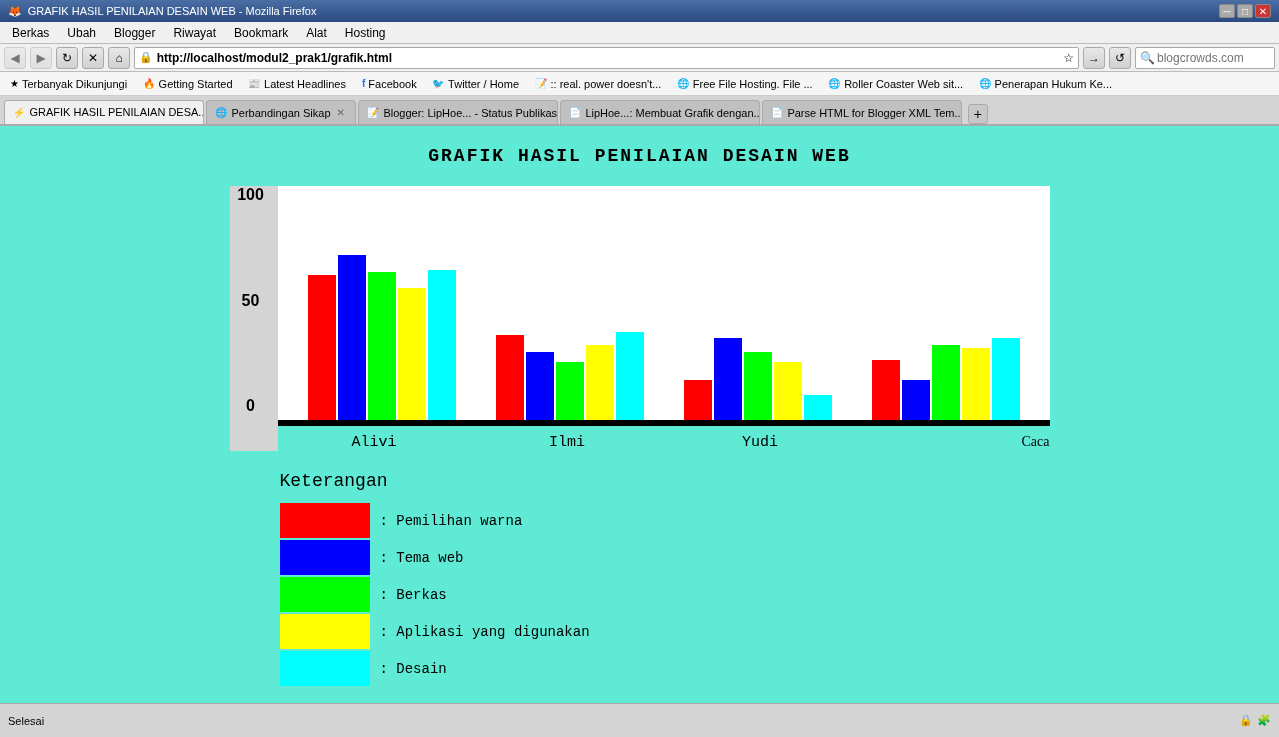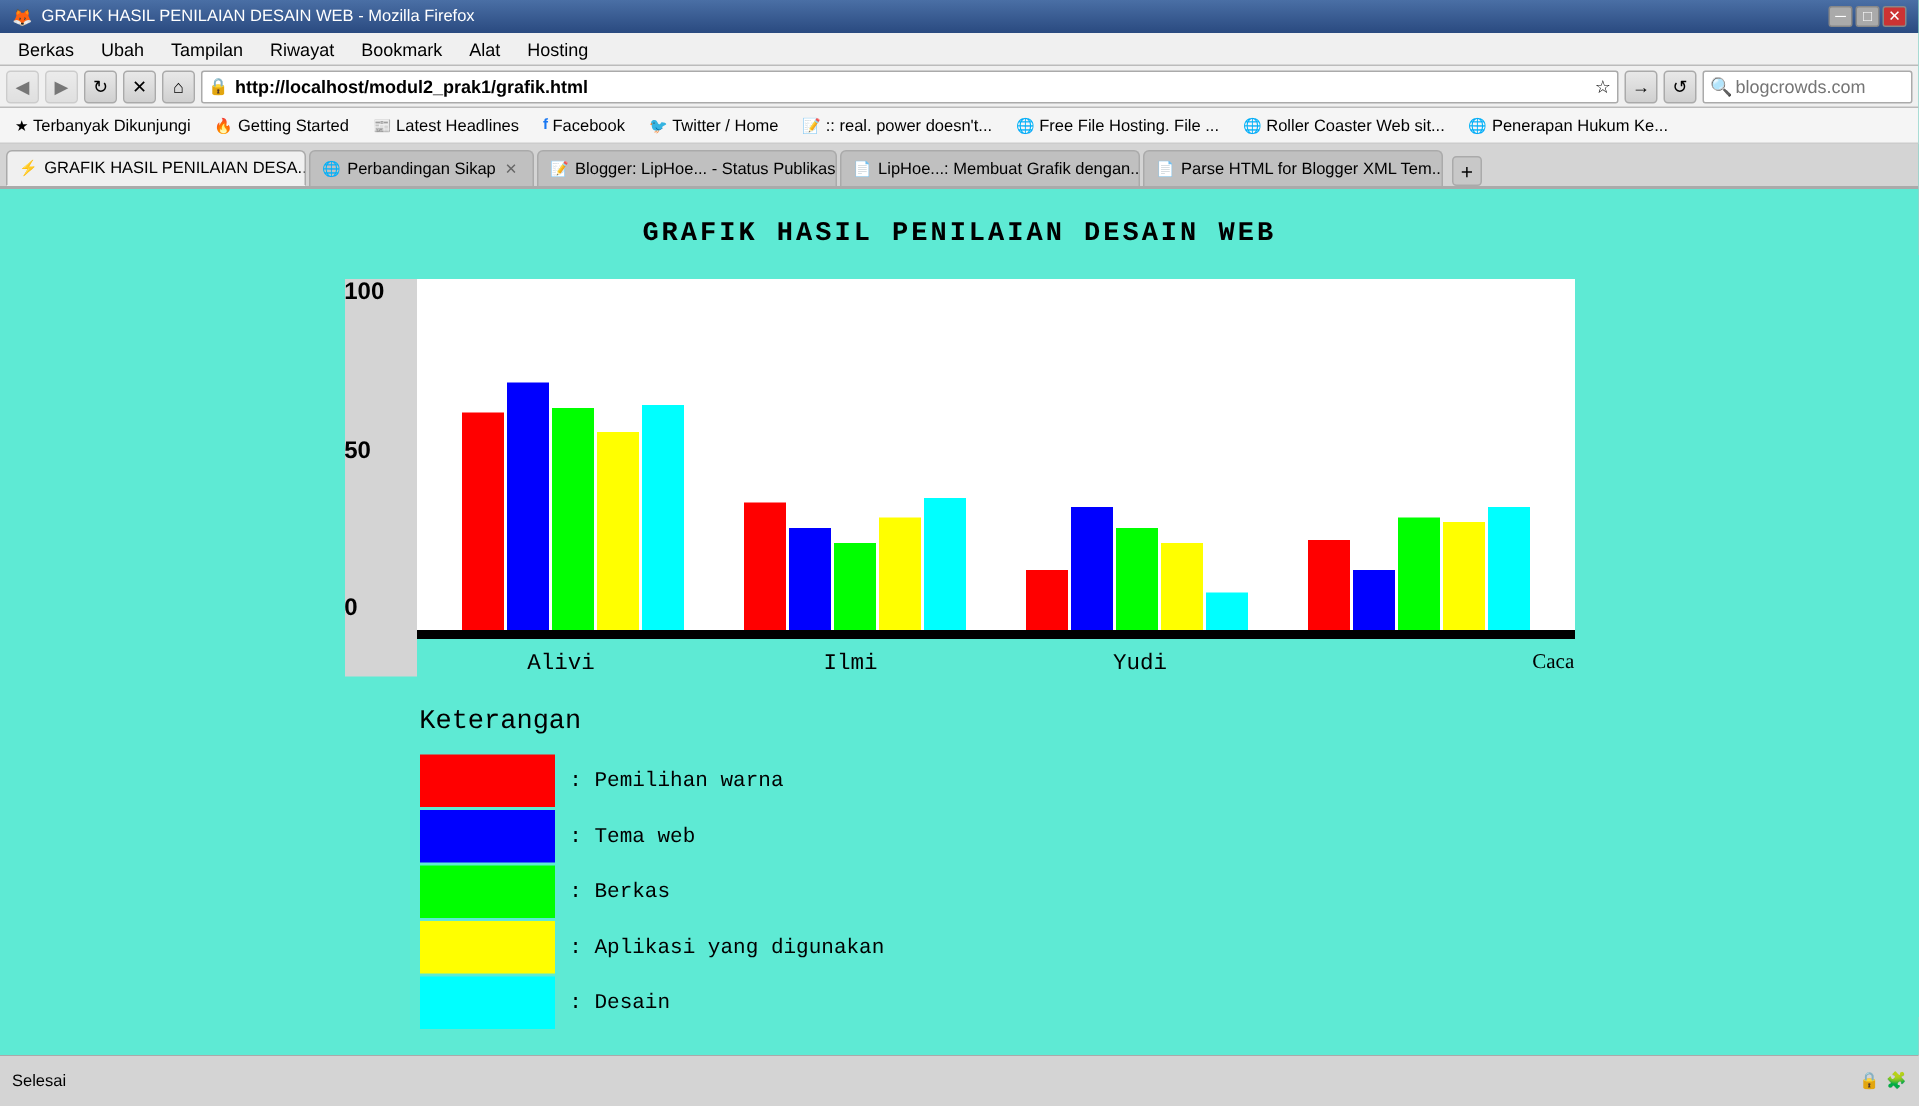--- a/index.html
+++ b/index.html
@@ -195,21 +195,21 @@
   <div class="title-bar-right">
     <div class="win-btn">─</div>
     <div class="win-btn">□</div>
     <div class="win-btn close">✕</div>
   </div>
 </div>
 
 <div class="menu-bar">
   <span class="menu-item">Berkas</span>
   <span class="menu-item">Ubah</span>
-  <span class="menu-item">Tampilan</span>
+  <span class="menu-item">Blogger</span>
   <span class="menu-item">Riwayat</span>
   <span class="menu-item">Bookmark</span>
   <span class="menu-item">Alat</span>
   <span class="menu-item">Hosting</span>
 </div>
 
 <div class="nav-bar">
   <div class="nav-btn disabled">◀</div>
   <div class="nav-btn disabled">▶</div>
   <div class="nav-btn">↻</div>
@@ -295,21 +295,21 @@
 
   </div>
   <div class="new-tab-btn">+</div>
 </div>
 
 <div class="page-content">
   <div class="chart-title">GRAFIK HASIL PENILAIAN DESAIN WEB</div>
 
   <div style="display:flex; align-items:stretch; width:820px;">
 
-    <div style="display:flex; flex-direction:column; justify-content:space-between; align-items:flex-start; padding: 0 6px 36px 0; width:48px; background:#d4d4d4;">
+    <div style="display:flex; flex-direction:column; justify-content:space-between; align-items:center; padding: 0 6px 36px 0; width:48px; background:#d4d4d4;">
       <span style="font-size:16px; font-weight:bold;">100</span>
       <span style="font-size:16px; font-weight:bold;">50</span>
       <span style="font-size:16px; font-weight:bold;">0</span>
     </div>
 
     <div style="flex:1; display:flex; flex-direction:column;">
       <div style="background:white; height:240px; display:flex; align-items:flex-end; border-bottom: 6px solid black; padding: 0 10px;">
 
         <div class="group">
           <div class="bar" style="background:#ff0000; height:145px;"></div>

